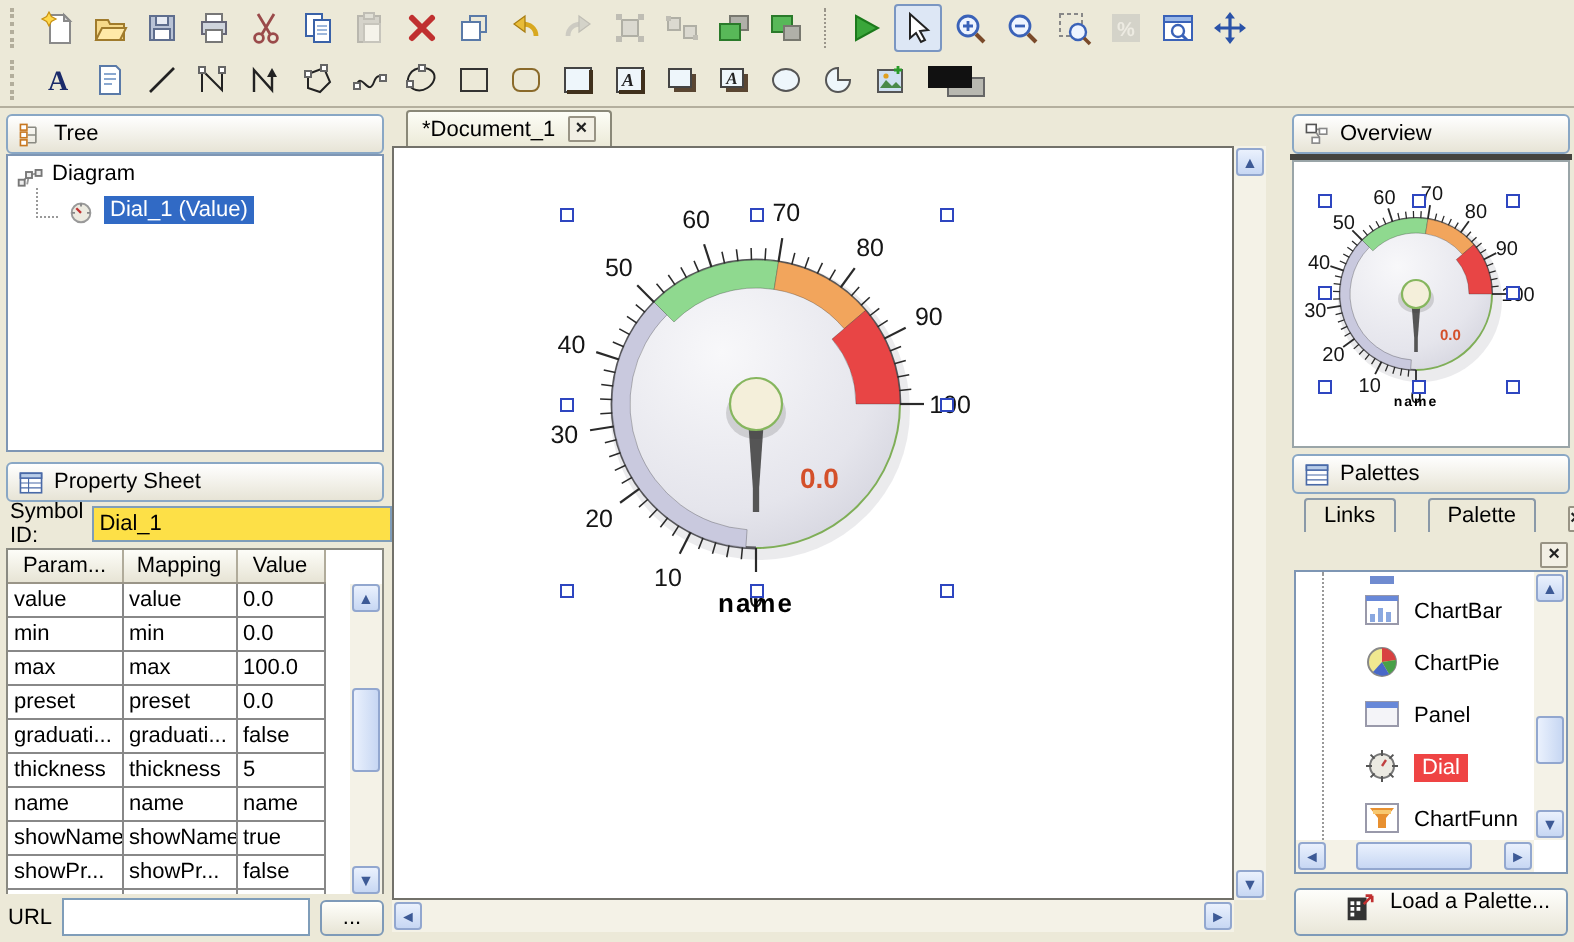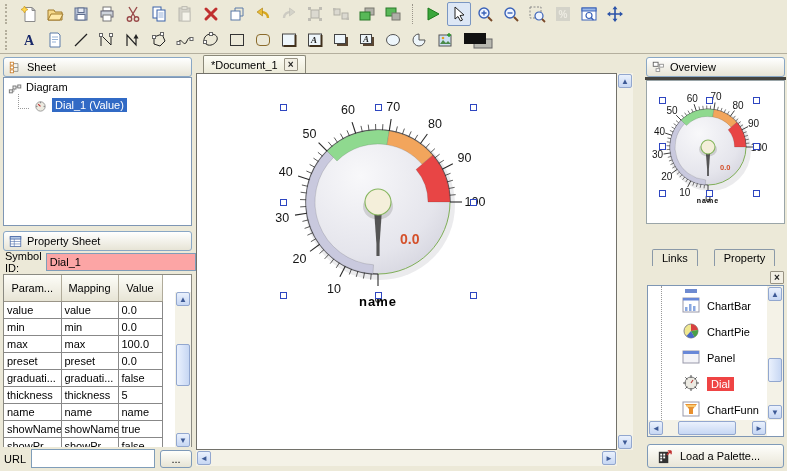--- a/index.html
+++ b/index.html
@@ -26,24 +26,24 @@
   #tree-panel{position:absolute;left:2px;top:56px;width:191px;height:172px}
   #tree-body{position:absolute;left:1px;top:21px;right:1px;bottom:2px;background:#fff;border:1px solid #7e96b4;overflow:hidden}
   .trow{display:flex;align-items:center;height:18px;gap:4px;padding-left:3px;white-space:nowrap}
   .trow svg{width:15px;height:15px;flex:none}
   .trow-child{padding-left:14px}
   .tree-conn{width:10px;height:14px;border-left:1px dotted #999;border-bottom:1px dotted #999;margin-bottom:8px;flex:none}
   .sel-blue{background:#316ac5;color:#fff;padding:1px 3px}
 
   #prop-panel{position:absolute;left:2px;top:230px;width:191px;height:217px}
   #symbol-row{position:absolute;top:22px;left:3px;right:3px;height:20px;display:flex;align-items:center;gap:4px}
-  #symbol-input{flex:1;height:16px;border:1px solid #7f9db9;background:#fca5a5;font:11px "Liberation Sans",sans-serif;padding:0 3px}
+  #symbol-input{flex:1;height:16px;border:1px solid #7f9db9;background:#fde047;font:11px "Liberation Sans",sans-serif;padding:0 3px}
   #prop-table-wrap{position:absolute;top:44px;left:1px;right:1px;bottom:0;background:#fff;border:1px solid #8a8a82;border-bottom:none;overflow:hidden}
   #prop-table{border-collapse:collapse;table-layout:fixed;width:158px}
-  #prop-table th{font-weight:normal;height:26px;background:linear-gradient(#fdfdf8,#e7e4d5);border-right:1px solid #b0ab9a;border-bottom:1px solid #9a9588;padding:0 3px;text-align:center;overflow:hidden;white-space:nowrap}
+  #prop-table th{font-weight:normal;height:16px;background:linear-gradient(#fdfdf8,#e7e4d5);border-right:1px solid #b0ab9a;border-bottom:1px solid #9a9588;padding:0 3px;text-align:center;overflow:hidden;white-space:nowrap}
   #prop-table td{height:16px;border-right:1px solid #888;border-bottom:1px solid #888;padding:0 3px;white-space:nowrap;overflow:hidden}
 
   #url-row{position:absolute;left:2px;top:448px;width:192px;height:21px;display:flex;align-items:center;gap:5px;padding-left:2px;box-sizing:border-box}
   #url-input{width:118px;height:15px;border:1px solid #7f9db9;background:#fff}
   .xpbtn{height:18px;border:1px solid #7e9ab8;border-radius:3px;background:linear-gradient(#fffffb,#e7e4d5);font:11px "Liberation Sans",sans-serif;text-align:center}
   #url-browse{width:32px}
 
   
   .sbtn{position:absolute;width:14px;height:14px;background:linear-gradient(#eaf1fd,#c7d7f3);border:1px solid #92a7cf;border-radius:2px;color:#3d5a96;font-size:8px;line-height:13px;text-align:center;box-sizing:border-box}
   .sthumb{position:absolute;background:linear-gradient(90deg,#eaf1fd,#c7d7f3);border:1px solid #92a7cf;border-radius:2px;box-sizing:border-box}
@@ -78,21 +78,21 @@
   #pal-dotline{position:absolute;left:13px;top:0;bottom:0;border-left:1px dotted #999}
   .pitem{height:26px;display:flex;align-items:center;gap:6px;padding-left:33px;white-space:nowrap}
   .pitem svg{width:20px;height:20px;flex:none}
   .pitem.partial{height:7px}
   .pitem.partial svg{width:20px;height:5px}
   .plabel.sel{background:#ef4444;color:#fff;padding:1px 4px}
   #pal-vsb{position:absolute;right:0;top:0;bottom:16px;width:16px;background:#f4f2e7}
   #pal-hsb{position:absolute;left:0;bottom:0;right:16px;height:16px;background:#f4f2e7}
 
   #load-area{position:absolute;left:645px;top:443px;width:141px;height:27px}
-  #load-btn{position:absolute;left:2px;right:2px;top:1px;bottom:2px;display:flex;align-items:center;gap:7px;padding-left:8px;background:linear-gradient(#fefefb,#e9e6d8);border:1px solid #7e9ab8;border-radius:3px}
+  #load-btn{position:absolute;left:2px;right:2px;top:1px;bottom:2px;display:flex;align-items:flex-start;gap:7px;padding-left:23px;background:linear-gradient(#fefefb,#e9e6d8);border:1px solid #7e9ab8;border-radius:3px}
   #load-btn svg{width:17px;height:17px;flex:none}
 </style>
 </head>
 <body>
 
 <div id="app">
 
   <div class="tbar" id="tbrow1">
       <span class="tgrip"></span>
       <span class="tbtn">
@@ -363,21 +363,21 @@
     </div>
 
   <div id="tree-panel">
     <div class="panel-hdr">
       <svg viewBox="0 0 16 16">
           <rect x="1.5" y="1.5" width="4" height="3.5" fill="#fff" stroke="#c87820"></rect>
           <rect x="1.5" y="6.2" width="4" height="3.5" fill="#fff" stroke="#c87820"></rect>
           <rect x="1.5" y="11" width="4" height="3.5" fill="#fff" stroke="#c87820"></rect>
           <path d="M6 3.2h5M6 8h5M6 12.8h5M11 3.2v9.6" stroke="#8a8a82" fill="none"></path>
         </svg>
-      <span>Sheet</span>
+      <span>Tree</span>
     </div>
     <div id="tree-body">
       <div class="trow">
         <svg viewBox="0 0 16 16">
             <path d="M4.5 11.5L8 8l5-1M8 8l-1 5" stroke="#999" fill="none"></path>
             <rect x="2.5" y="10.5" width="3.2" height="3.2" fill="#eee" stroke="#777"></rect>
             <rect x="6.4" y="6.4" width="3.2" height="3.2" fill="#eee" stroke="#777"></rect>
             <rect x="11.5" y="5.3" width="3.2" height="3.2" fill="#eee" stroke="#777"></rect>
           </svg>
         <span>Diagram</span>
@@ -692,23 +692,31 @@
           </g>
           <ellipse cx="61" cy="68.45" rx="9" ry="7" fill="rgba(60,60,60,0.18)"></ellipse>
           <circle cx="61" cy="66" r="7" fill="#f4efda" stroke="#86b65e" stroke-width="1.1"></circle>
           <text x="73" y="89" font-size="7.5" font-weight="bold" fill="#d4502a" font-family="Liberation Sans,sans-serif">0.0</text>
           <text x="61" y="122" text-anchor="middle" font-size="7" font-weight="bold" fill="#000" letter-spacing="1" font-family="Liberation Sans,sans-serif">name</text>
         </svg>
     <div class="handle" style="height: 7px; width: 7px; left: 11.5px; top: 15.5px;"></div><div class="handle" style="height: 7px; width: 7px; left: 58.5px; top: 15.5px;"></div><div class="handle" style="height: 7px; width: 7px; left: 105.5px; top: 15.5px;"></div><div class="handle" style="height: 7px; width: 7px; left: 11.5px; top: 61.5px;"></div><div class="handle" style="height: 7px; width: 7px; left: 105.5px; top: 61.5px;"></div><div class="handle" style="height: 7px; width: 7px; left: 11.5px; top: 108.5px;"></div><div class="handle" style="height: 7px; width: 7px; left: 58.5px; top: 108.5px;"></div><div class="handle" style="height: 7px; width: 7px; left: 105.5px; top: 108.5px;"></div></div>
   </div>
 
   <div id="pal-panel">
+    <div class="panel-hdr">
+      <svg viewBox="0 0 16 16">
+          <rect x="1.5" y="2" width="13" height="12" fill="#fff" stroke="#4a6aa8"></rect>
+          <rect x="1.5" y="2" width="13" height="3" fill="#b8cce8" stroke="#4a6aa8"></rect>
+          <path d="M1.5 8h13M1.5 11h13" stroke="#4a6aa8" stroke-width=".7"></path>
+        </svg>
+      <span>Palettes</span>
+    </div>
     <div class="ptab-row" style="top:22px">
       <span class="ptab">Links</span>
-      <span class="ptab">Property</span>
+      <span class="ptab">Palette</span>
       <span class="xbtn ptab-x">×</span>
     </div>
     <div class="ptab-row" style="top:40px">
       <span class="xbtn ptab-x">×</span>
     </div>
     <div id="pal-list">
       <div id="pal-items">
         <div id="pal-dotline"></div>
       <div class="pitem partial">
             <span><svg viewBox="0 0 20 5">

